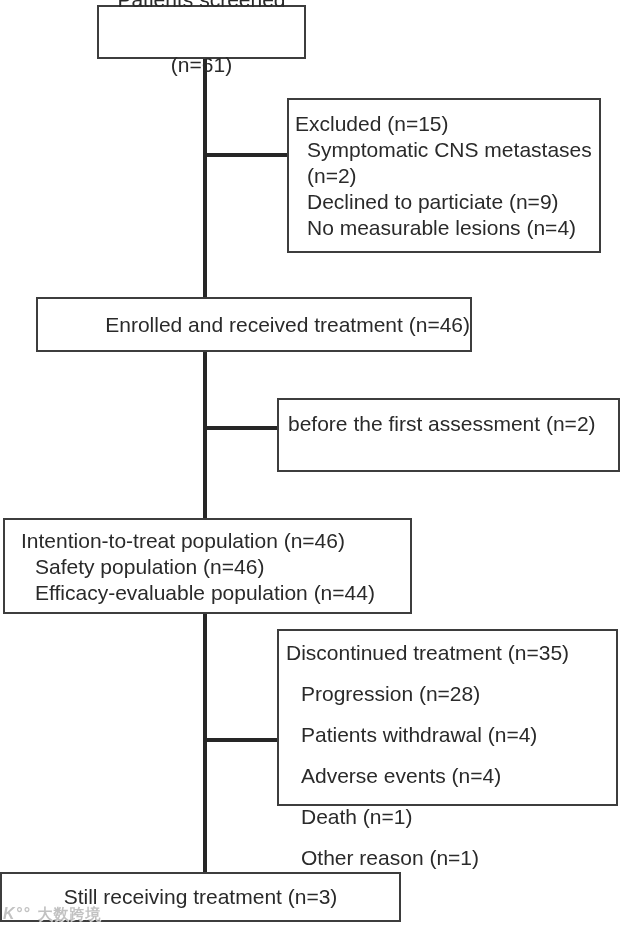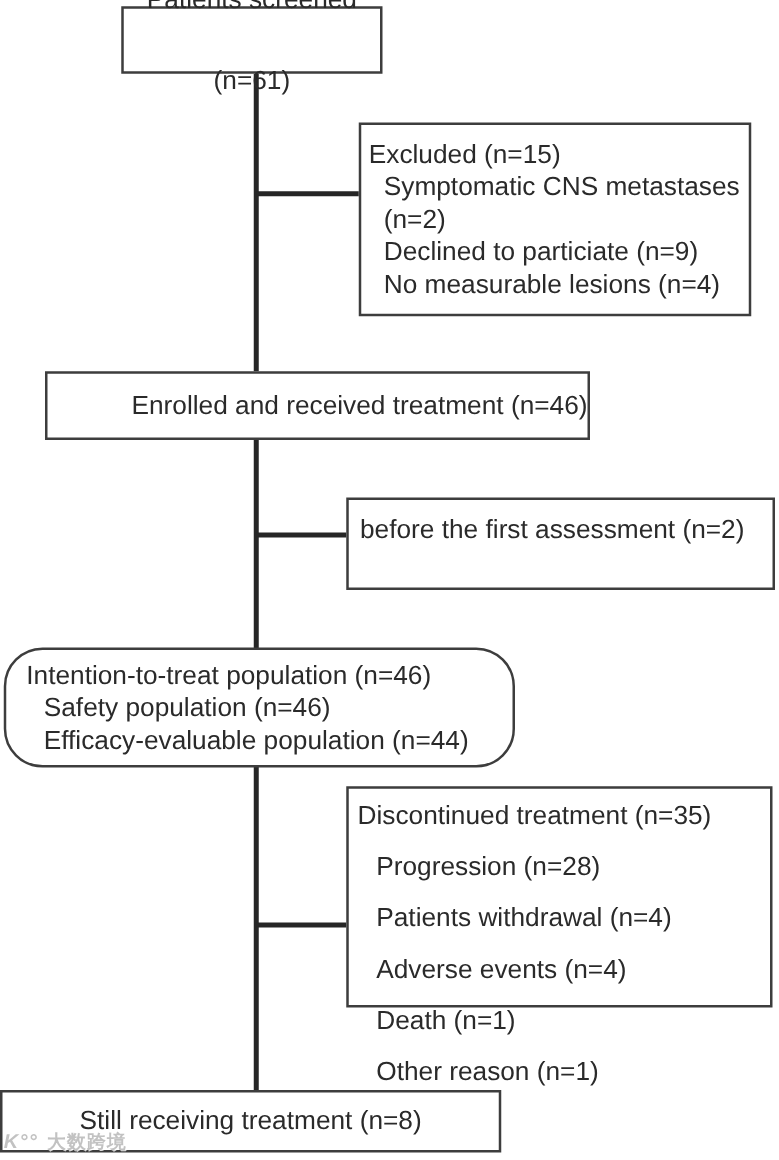--- a/index.html
+++ b/index.html
@@ -48,21 +48,20 @@
     left: 4px; top: 297px; width: 436px; height: 55px;
     display: flex; justify-content: flex-end; align-items: center; margin-left: 32px;
   }
   #box-withdrew {
     left: 277px; top: 398px; width: 343px; height: 74px;
     padding: 10px 4px 0 9px; line-height: 27px;
   }
   #box-itt {
     left: 3px; top: 518px; width: 409px; height: 96px;
     padding: 8px 4px 0 16px;
-    border-radius: 31px;
   }
   #box-itt .item { padding-left: 14px; }
   #box-discontinued {
     left: 277px; top: 629px; width: 341px; height: 177px;
     padding: 8px 4px 0 7px; line-height: 27px;
   }
   #box-discontinued .item { padding-left: 15px; margin-top: 14px; }
   #box-still {
     left: 0px; top: 872px; width: 401px; height: 50px;
     display: flex; justify-content: center; align-items: center;
@@ -121,21 +120,21 @@
   <div class="box" id="box-discontinued">
     <div class="line">Discontinued treatment (n=35)</div>
     <div class="line item">Progression (n=28)</div>
     <div class="line item">Patients withdrawal (n=4)</div>
     <div class="line item">Adverse events (n=4)</div>
     <div class="line item">Death (n=1)</div>
     <div class="line item">Other reason (n=1)</div>
   </div>
 
   <div class="box" id="box-still">
-    <div class="line">Still receiving treatment (n=8)</div>
+    <div class="line">Still receiving treatment (n=3)</div>
   </div>
 
   <div class="watermark">
     <span class="logo">K°°</span>
     <span>大数跨境</span>
   </div>
 
 </div>
 
 </body></html>

